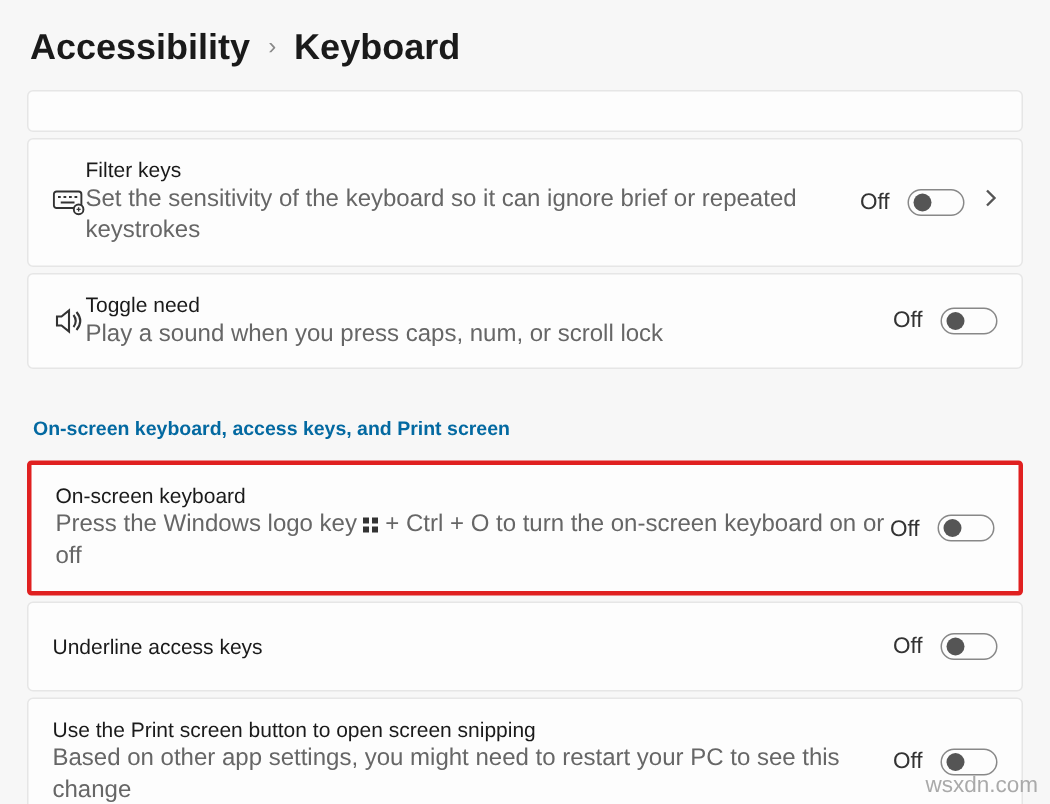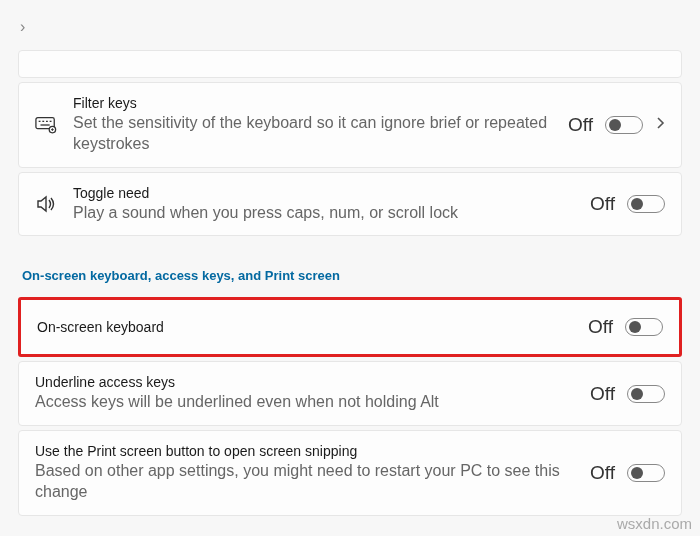--- a/index.html
+++ b/index.html
@@ -23,31 +23,30 @@
   .header .sep { color: #888; font-size: 16px; }
   .header .current { font-weight: 700; }
   .content { padding: 0 18px; }
   .card {
     background: #fdfdfd;
     border: 1px solid #e6e6e6;
     border-radius: 4px;
     padding: 12px 16px;
     display: flex;
     align-items: center;
-    gap: 16px;
     margin-bottom: 4px;
     min-height: 60px;
   }
   .card-stub { min-height: 28px; padding: 6px 16px; }
   .card .icon { width: 22px; display:flex; justify-content:center; color:#333; flex-shrink:0; }
   .card .texts { flex: 1; }
   .card .title { font-size: 14px; color: #1a1a1a; }
   .card .desc { font-size: 16px; color: #666; margin-top: 2px; line-height:1.3; }
   .card .right { display:flex; align-items:center; gap:12px; flex-shrink:0; }
-  .state-label { font-size: 19px; color: #333; }
+  .state-label { font-size: 15px; color: #333; }
   .toggle {
     width: 38px; height: 18px; border: 1px solid #888; border-radius: 10px;
     background: #fdfdfd; position: relative; display:inline-block;
   }
   .toggle::after {
     content:""; position:absolute; width:12px; height:12px; border-radius:50%;
     background:#555; top:2px; left:3px;
   }
   .chevron { color:#555; }
   .section-title {
@@ -64,21 +63,23 @@
       linear-gradient(#333,#333) 6px 6px/4px 4px no-repeat;
   }
   .watermark {
     position:absolute; bottom:4px; right:8px; font-size:15px; color:#aaa;
   }
 </style>
 </head>
 <body>
 
 <div class="header">
+  <span class="parent">Accessibility</span>
   <span class="sep">›</span>
+  <span class="current">Keyboard</span>
 </div>
 
 <div class="content">
 
   <div class="card card-stub"></div>
 
   <div class="card">
     <span class="icon">
       <svg width="22" height="18" viewBox="0 0 24 18" fill="none" stroke="#333" stroke-width="1.4">
         <rect x="1" y="1" width="20" height="12" rx="2"></rect>
@@ -123,31 +124,33 @@
       <span class="toggle"></span>
     </div>
   </div>
 
 
   <div class="section-title">On-screen keyboard, access keys, and Print screen</div>
 
   <div class="card highlight">
     <div class="texts">
       <div class="title">On-screen keyboard</div>
+      <div class="desc">
+        <span>Press the Windows logo key </span><span class="winlogo"></span><span> + Ctrl + O to turn the on-screen keyboard on or off</span>
+      </div>
     </div>
     <div class="right">
       <span class="state-label">Off</span>
       <span class="toggle"></span>
     </div>
   </div>
 
   <div class="card">
     <div class="texts">
       <div class="title">Underline access keys</div>
-      <div class="desc">Access keys will be underlined even when not holding Alt</div>
     </div>
     <div class="right">
       <span class="state-label">Off</span>
       <span class="toggle"></span>
     </div>
   </div>
 
   <div class="card">
     <div class="texts">
       <div class="title">Use the Print screen button to open screen snipping</div>

